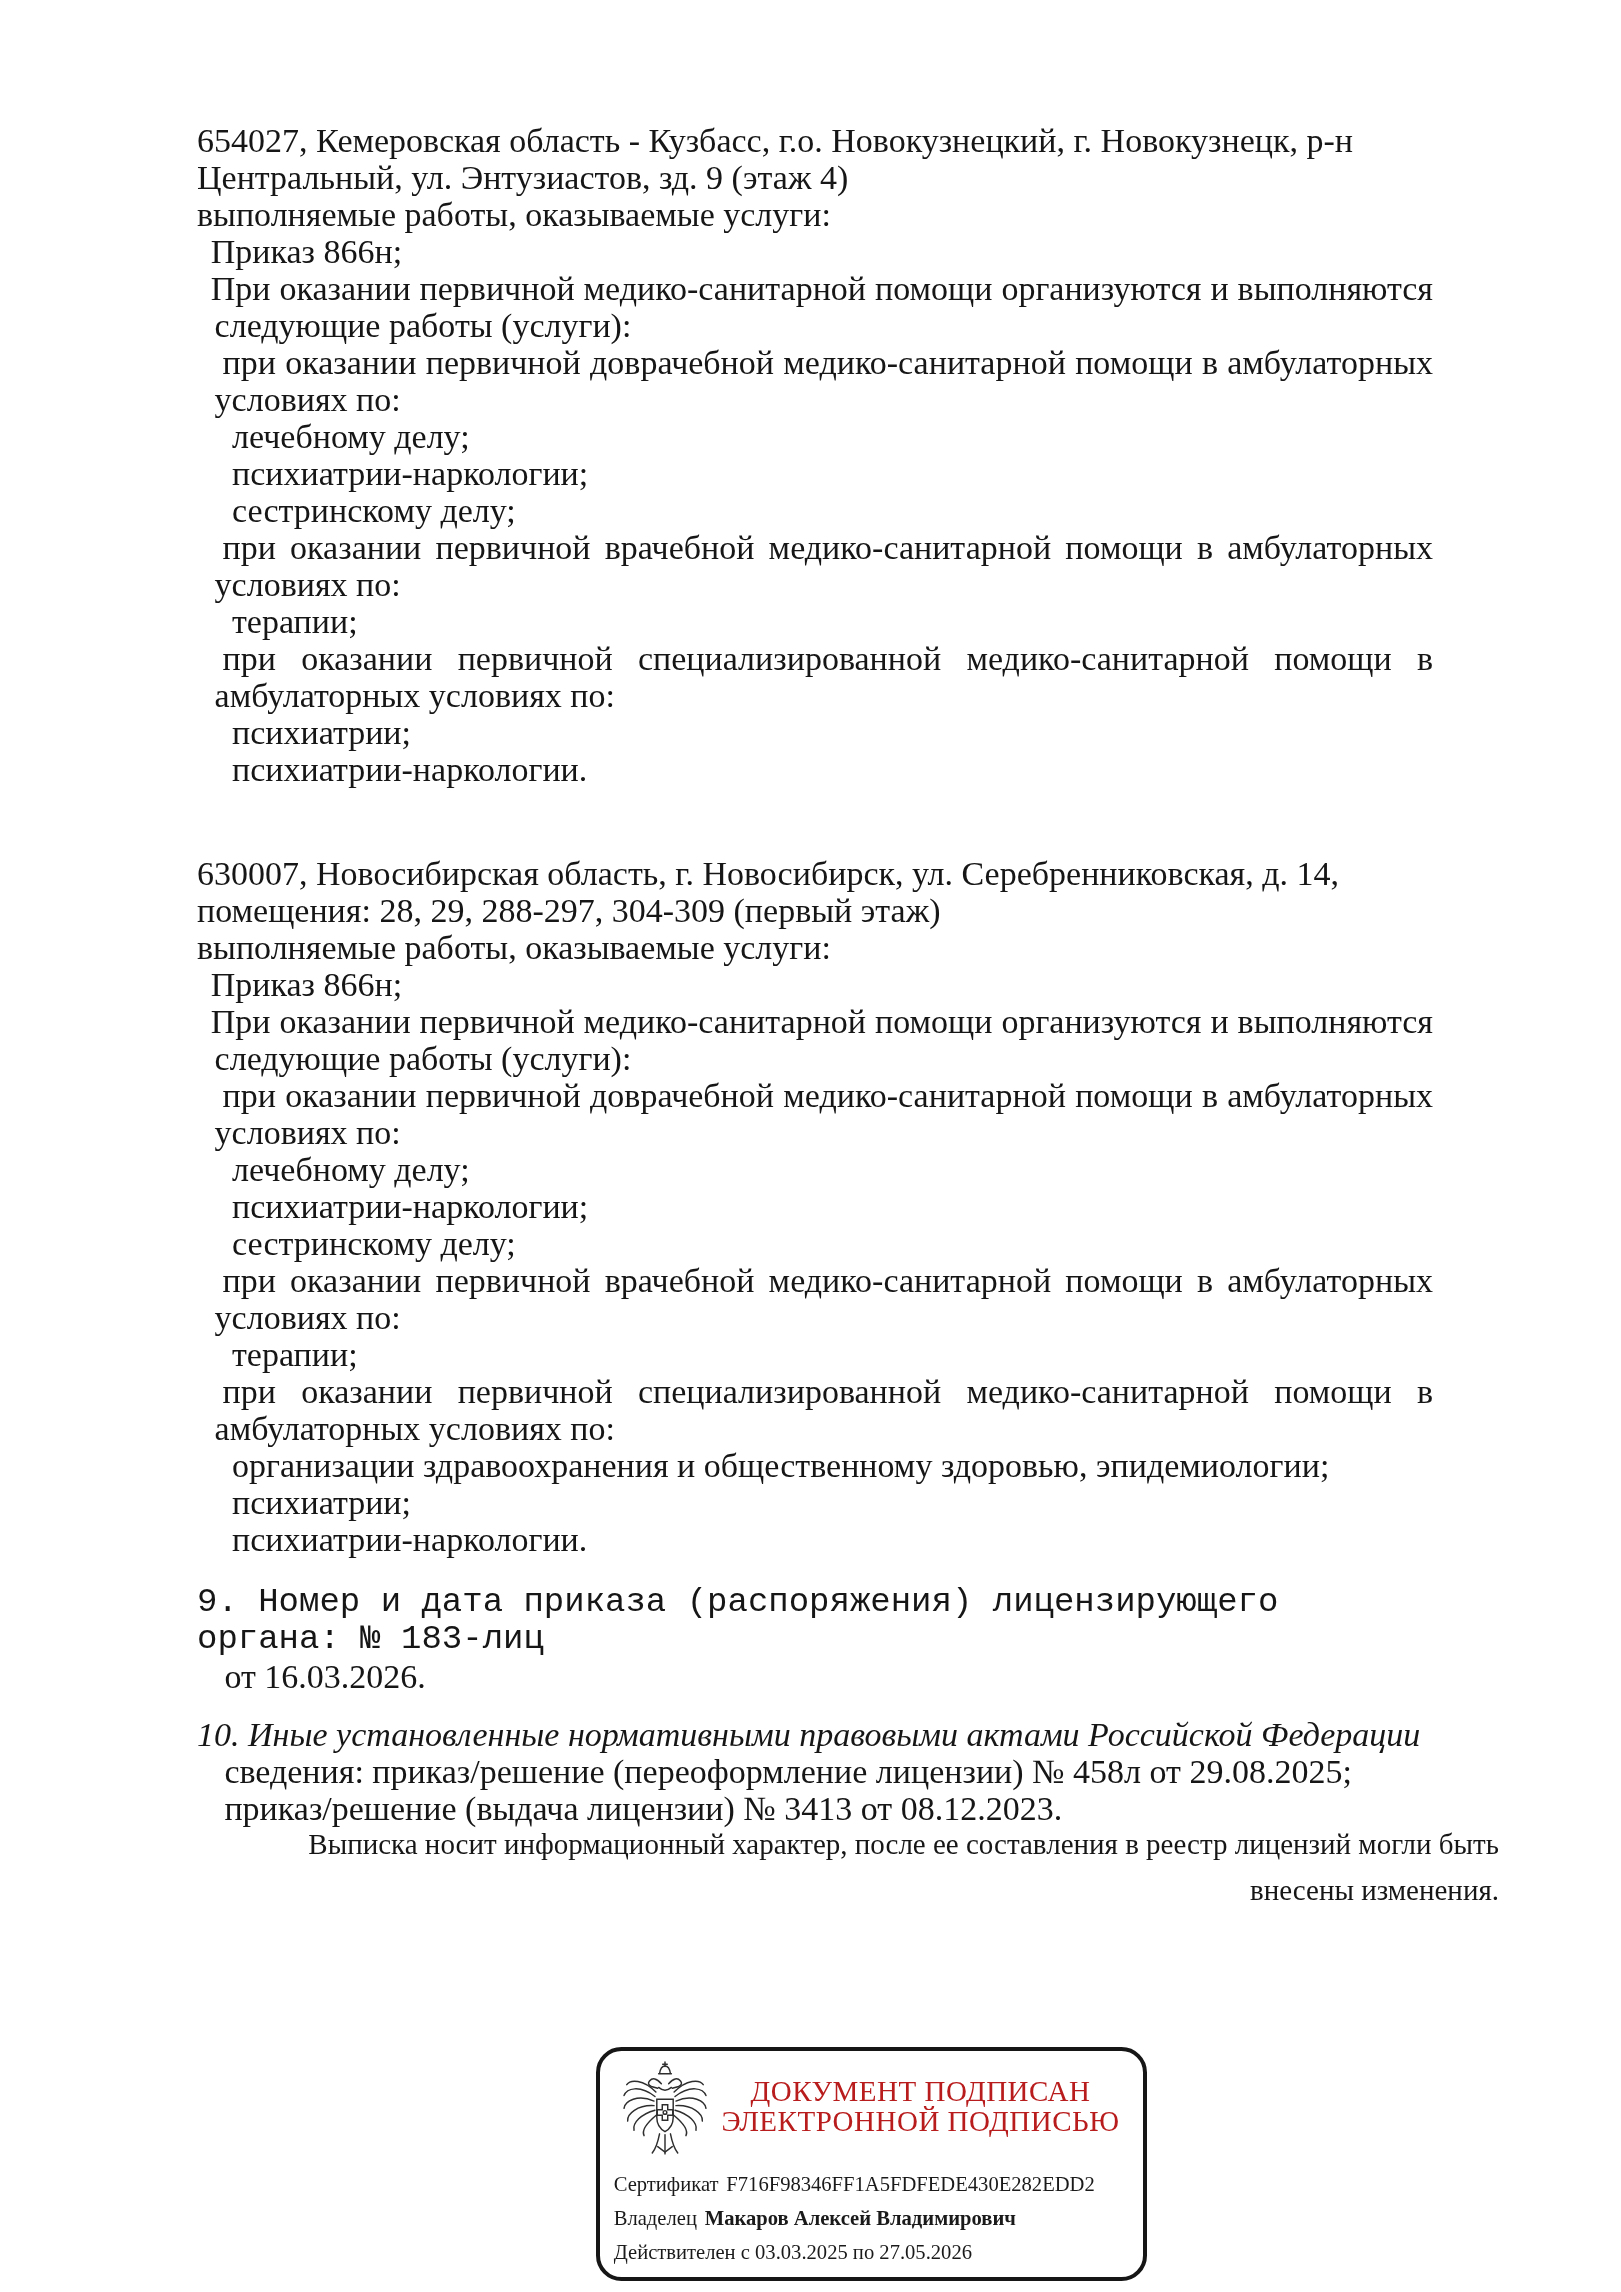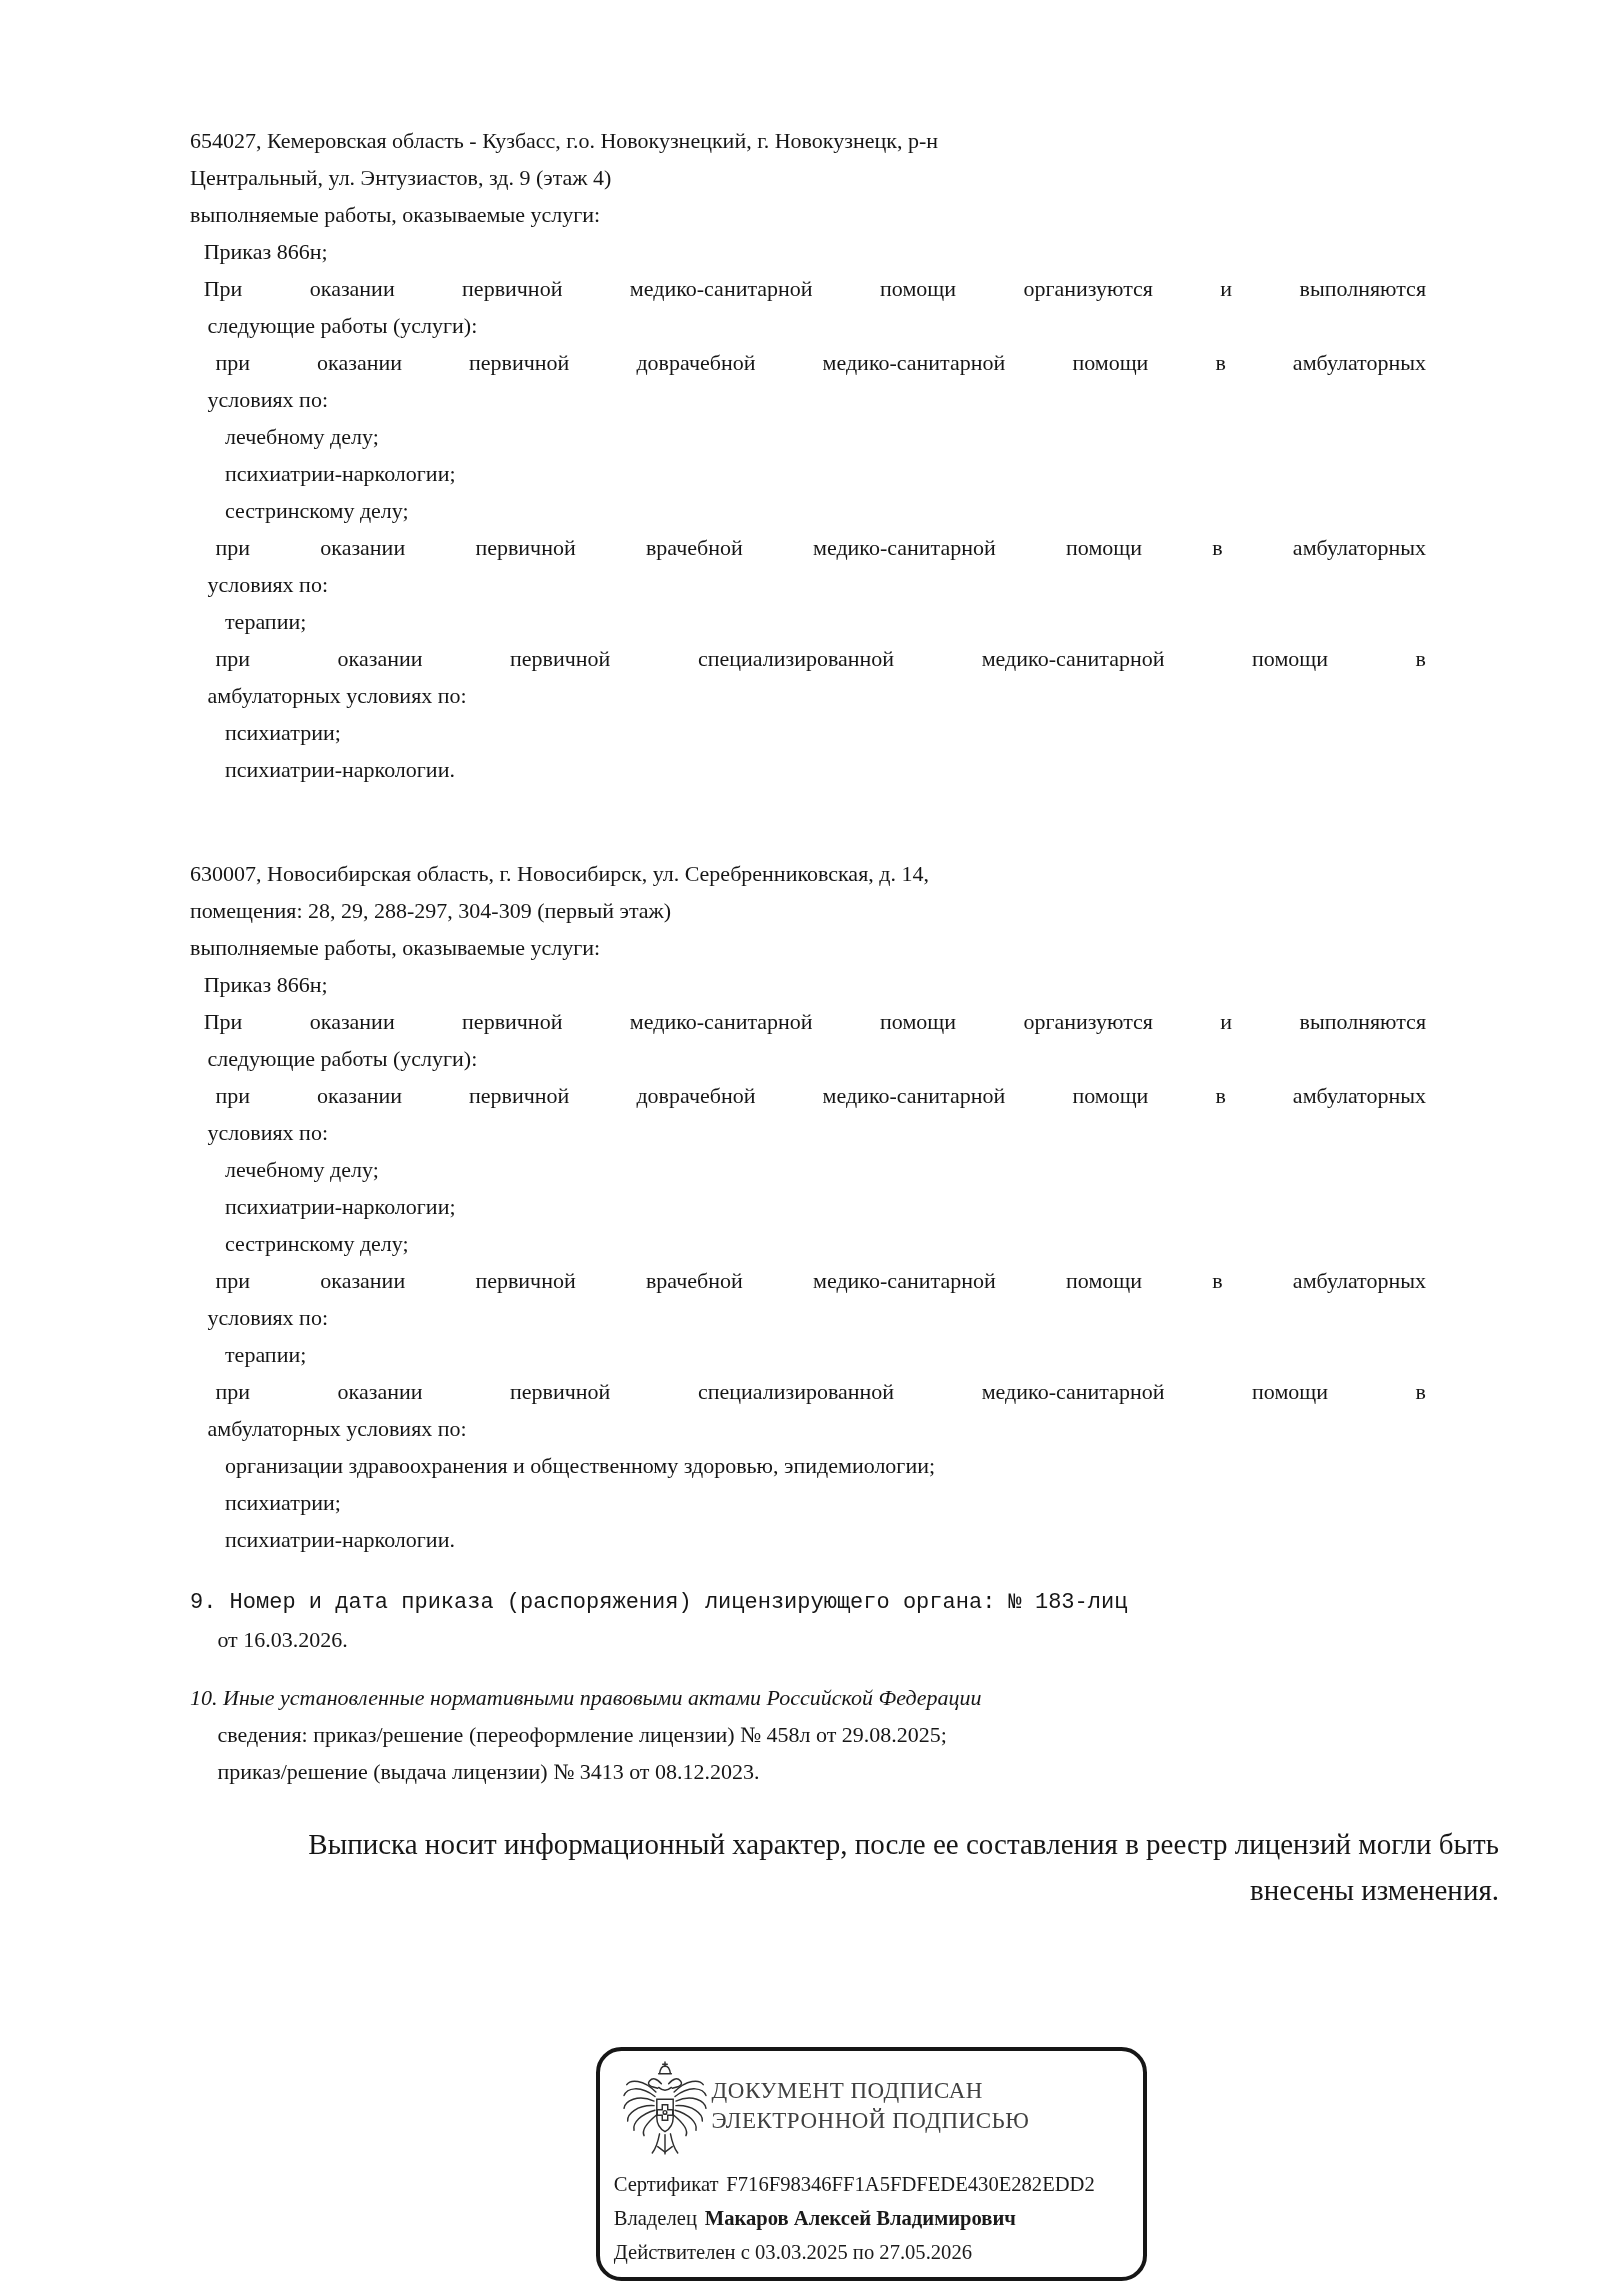--- a/index.html
+++ b/index.html
@@ -6,22 +6,22 @@
   .page{
     position:relative;
     width:1621px;height:2293px;
     background:#ffffff;
     font-family:"Liberation Serif", serif;
     color:#161616;
     overflow:hidden;
     margin:0 auto;
   }
   .body-text{
-    position:absolute;left:190px;top:122px;width:1236px;
-    font-size:22px;line-height:37px;
+    position:absolute;left:197px;top:122px;width:1236px;
+    font-size:34px;line-height:37px;
   }
   .body-text .line{white-space:normal;}
   .body-text .line.j{text-align:justify;text-align-last:justify;}
   .footer-note{
     position:absolute;left:127px;top:1821px;width:1372px;
     font-size:29px;line-height:46px;text-align:right;
   }
   .sig-row{
     position:absolute;left:125px;top:1919px;width:1318px;
     display:flex;justify-content:space-between;align-items:baseline;
@@ -29,21 +29,21 @@
   }
   .stamp{
     position:absolute;left:596px;top:2047px;width:551px;height:234px;
     box-sizing:border-box;
     border:4.9px solid #161616;border-radius:25.5px;
     padding:9.8px 13.7px 7.8px 13.7px;
     background:#ffffff;
   }
   .stamp-top{display:flex;align-items:flex-start;}
   .eagle{width:94px;height:102px;flex:0 0 auto;margin-left:3.9px;}
-  .stamp-titles{flex:1;font-size:23px;line-height:30px;margin-top:15.7px;letter-spacing:0.5px;color:#404040;}
+  .stamp-titles{flex:1;text-align:center;font-size:29px;line-height:30px;margin-top:15.7px;letter-spacing:0.5px;color:#b91c1c;}
   .stamp-details{font-size:20.6px;line-height:34px;margin-top:3.9px;color:#1a1a1a;}
   .stamp-details .val{margin-left:7.8px;}
   .stamp-details b{margin-left:7.8px;}
   svg .st{stroke:#2e2e2e;stroke-width:1.6;fill:none;stroke-linecap:round;}
 </style>
 </head>
 <body>
 
 <div class="page">
 

